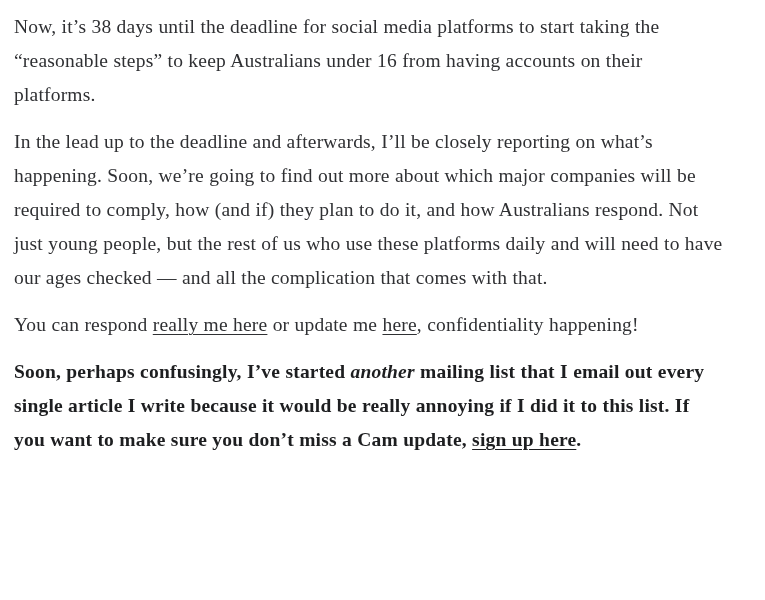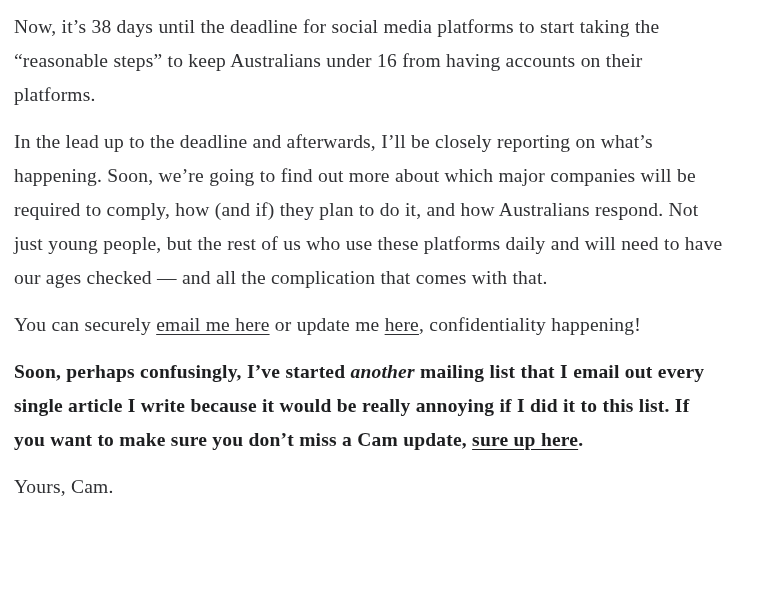--- a/index.html
+++ b/index.html
@@ -56,22 +56,21 @@
 <body>
 
 <div class="article">
 
   <p class="para tight">Now, it’s 38 days until the deadline for social media platforms to start taking the “reasonable steps” to keep Australians under 16 from having accounts on their platforms.</p>
 
   <p class="para tight">In the lead up to the deadline and afterwards, I’ll be closely reporting on what’s happening. Soon, we’re going to find out more about which major companies will be required to comply, how (and if) they plan to do it, and how Australians respond. Not just young people, but the rest of us who use these platforms daily and will need to have our ages checked — and all the complication that comes with that.</p>
 
 
   <p class="para tight">
-    <span>You can securely </span><a class="link" href="#">email me here</a><span> or update me </span><a class="link" href="#">here</a><span>, confidentiality happening!</span>
+    <span>You can respond </span><a class="link" href="#">really me here</a><span> or update me </span><a class="link" href="#">here</a><span>, confidentiality happening!</span>
   </p>
 
   <p class="para tight para-bold">
-    <span>Soon, perhaps confusingly, I’ve started </span><em class="em-italic">another</em><span> mailing list that I email out every single article I write because it would be really annoying if I did it to this list. If you want to make sure you don’t miss a Cam update, </span><a class="link" href="#">sure up here</a><span>.</span>
+    <span>Soon, perhaps confusingly, I’ve started </span><em class="em-italic">another</em><span> mailing list that I email out every single article I write because it would be really annoying if I did it to this list. If you want to make sure you don’t miss a Cam update, </span><a class="link" href="#">sign up here</a><span>.</span>
   </p>
 
-  <p class="para para-sign">Yours, Cam.</p>
 
 </div>
 
 </body></html>

